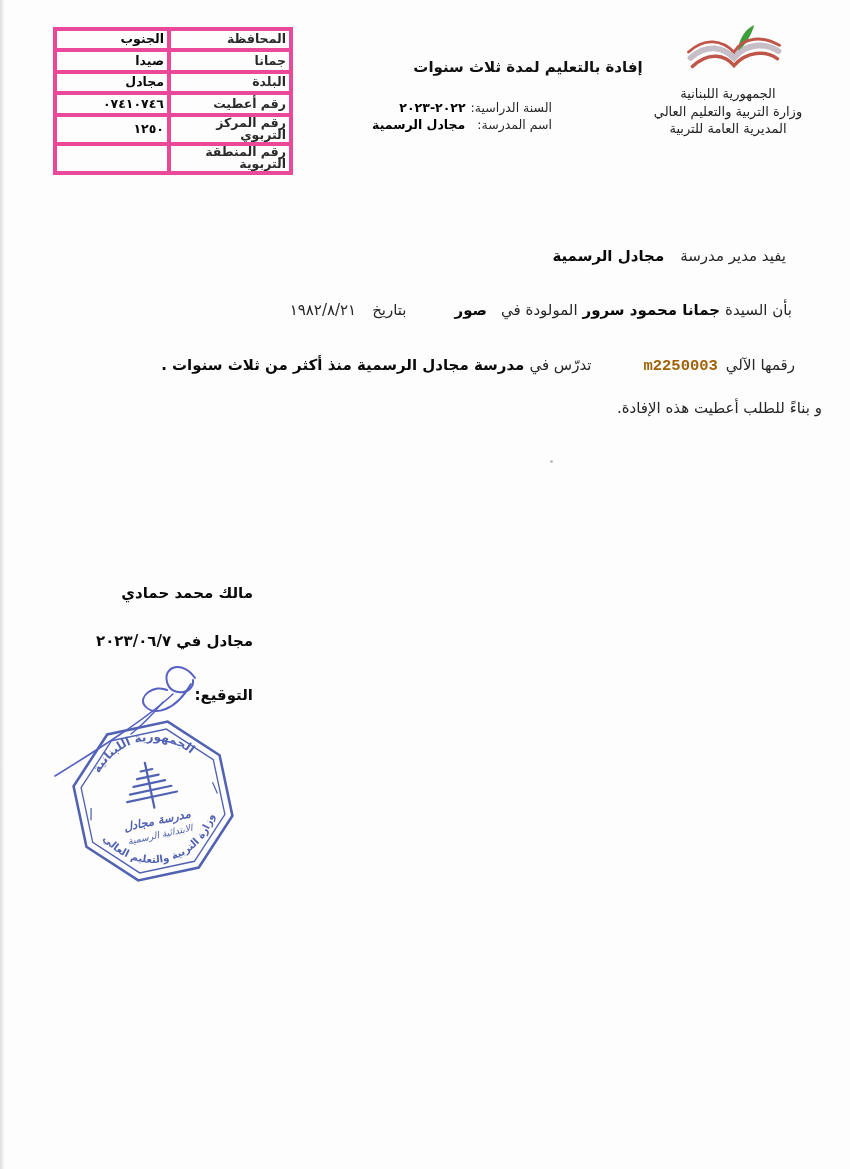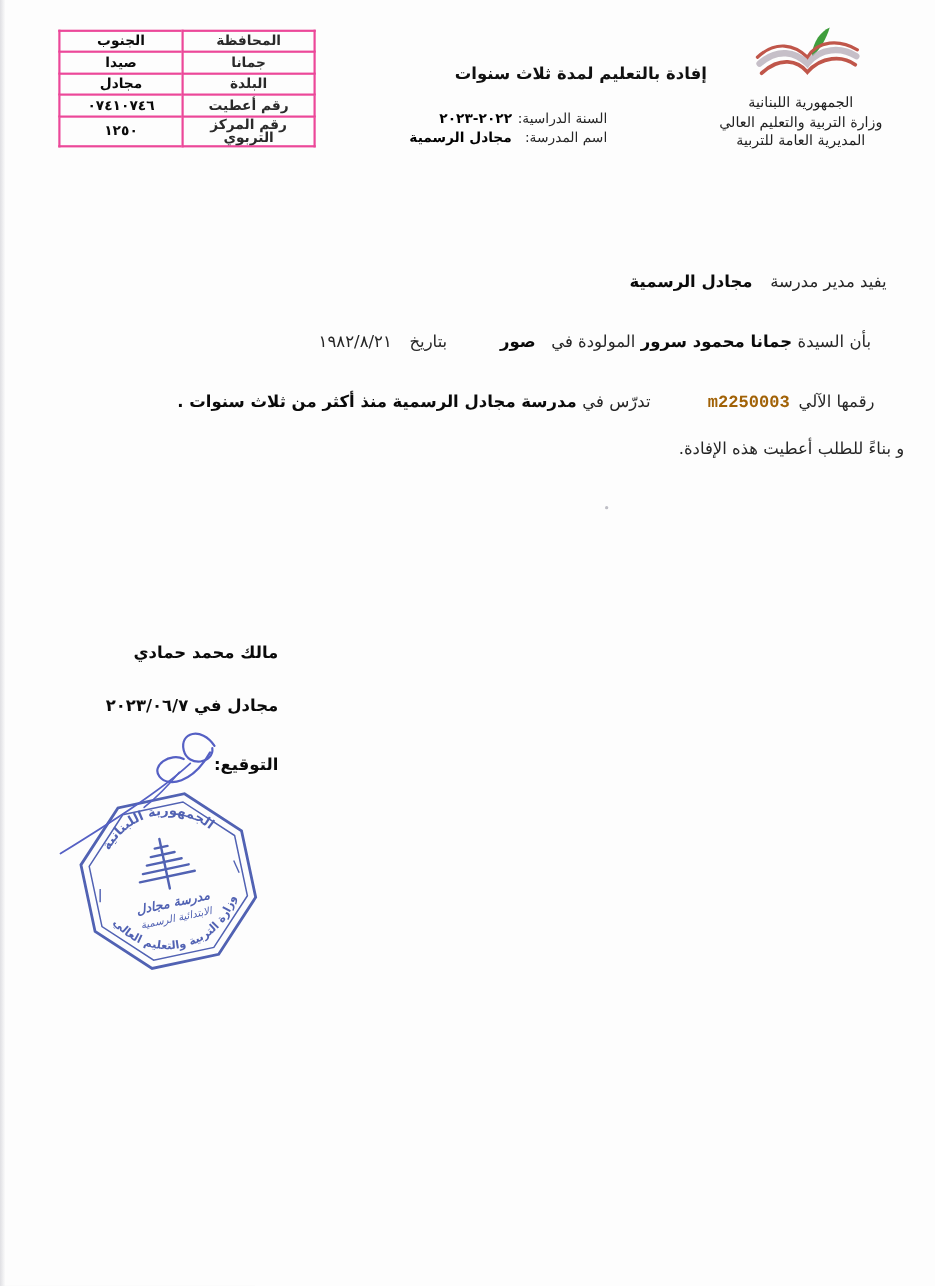--- a/index.html
+++ b/index.html
@@ -6,38 +6,38 @@
   .page{
     position:relative;width:850px;height:1169px;background:#fdfdfd;
     font-family:"DejaVu Sans",sans-serif;color:#262626;overflow:hidden;
     margin:0 auto;
   }
   .scan-edge{position:absolute;left:0;top:0;width:5px;height:100%;
     background:linear-gradient(to right,rgba(175,175,185,.38),rgba(255,255,255,0));}
   
   .info-table{position:absolute;left:53px;top:27px;border-collapse:collapse;
     direction:rtl;font-size:12.5px;color:#2a2a2a;}
-  .info-table td{border:2px solid #ec4899;height:17.4px;padding:0 3px;text-align:center;line-height:1;}
+  .info-table td{border:4px solid #ec4899;height:17.4px;padding:0 3px;text-align:right;line-height:1;}
   .info-table{border:1.5px solid #333;}
   .info-table td.lbl{width:112px;font-weight:bold;}
   .info-table td.val{width:104px;font-weight:bold;color:#0a0a0a;}
   
   .doc-title{position:absolute;left:408px;top:58px;width:240px;text-align:center;
     direction:rtl;font-weight:bold;font-size:15px;color:#111;white-space:nowrap;}
   .meta-block{position:absolute;right:298px;top:99px;direction:rtl;text-align:right;
     font-size:12.5px;line-height:17px;white-space:nowrap;}
   .meta-block b{color:#000000;}
   
   .logo-wrap{position:absolute;left:684px;top:24px;width:100px;height:58px;}
   .ministry{position:absolute;left:630px;top:85px;width:196px;text-align:center;
     direction:rtl;font-size:13px;line-height:17.5px;color:#222;white-space:nowrap;}
   
   .bline{position:absolute;direction:rtl;white-space:nowrap;font-size:15px;color:#262626;}
   .bline b{color:#0a0a0a;}
-  .b1{top:247px;right:44px;}
+  .b1{top:247px;right:64px;}
   .b2{top:301px;right:58px;}
   .b3{top:356px;right:55px;}
   .b4{top:399px;right:28px;}
   .latin-id{font-family:Liberation Mono, monospace;font-weight:bold;font-size:15.5px;
     direction:ltr;unicode-bidi:embed;color:#a16207;}
   .sp{display:inline-block;height:1px;}
   .sp5{width:5px;}.sp8{width:8px;}.sp12{width:12px;}.sp14{width:14px;}
   .sp16{width:16px;}.sp48{width:48px;}.sp52{width:52px;}
   
   .sig-line{position:absolute;right:597px;direction:rtl;white-space:nowrap;
@@ -75,20 +75,24 @@
         <td class="lbl">البلدة</td>
         <td class="val">مجادل</td>
       </tr>
       <tr>
         <td class="lbl">رقم أعطيت</td>
         <td class="val">٠٧٤١٠٧٤٦</td>
       </tr>
       <tr>
         <td class="lbl">رقم المركز التربوي</td>
         <td class="val">١٢٥٠</td>
+      </tr>
+      <tr>
+        <td class="lbl">رقم المنطقة التربوية</td>
+        <td class="val"></td>
       </tr>
     </tbody>
   </table>
 
   <div class="doc-title">إفادة بالتعليم لمدة ثلاث سنوات</div>
 
   <div class="meta-block">
     <div>
       <span>السنة الدراسية:</span><span class="sp sp5"></span><b>٢٠٢٢-٢٠٢٣</b>
     </div>

